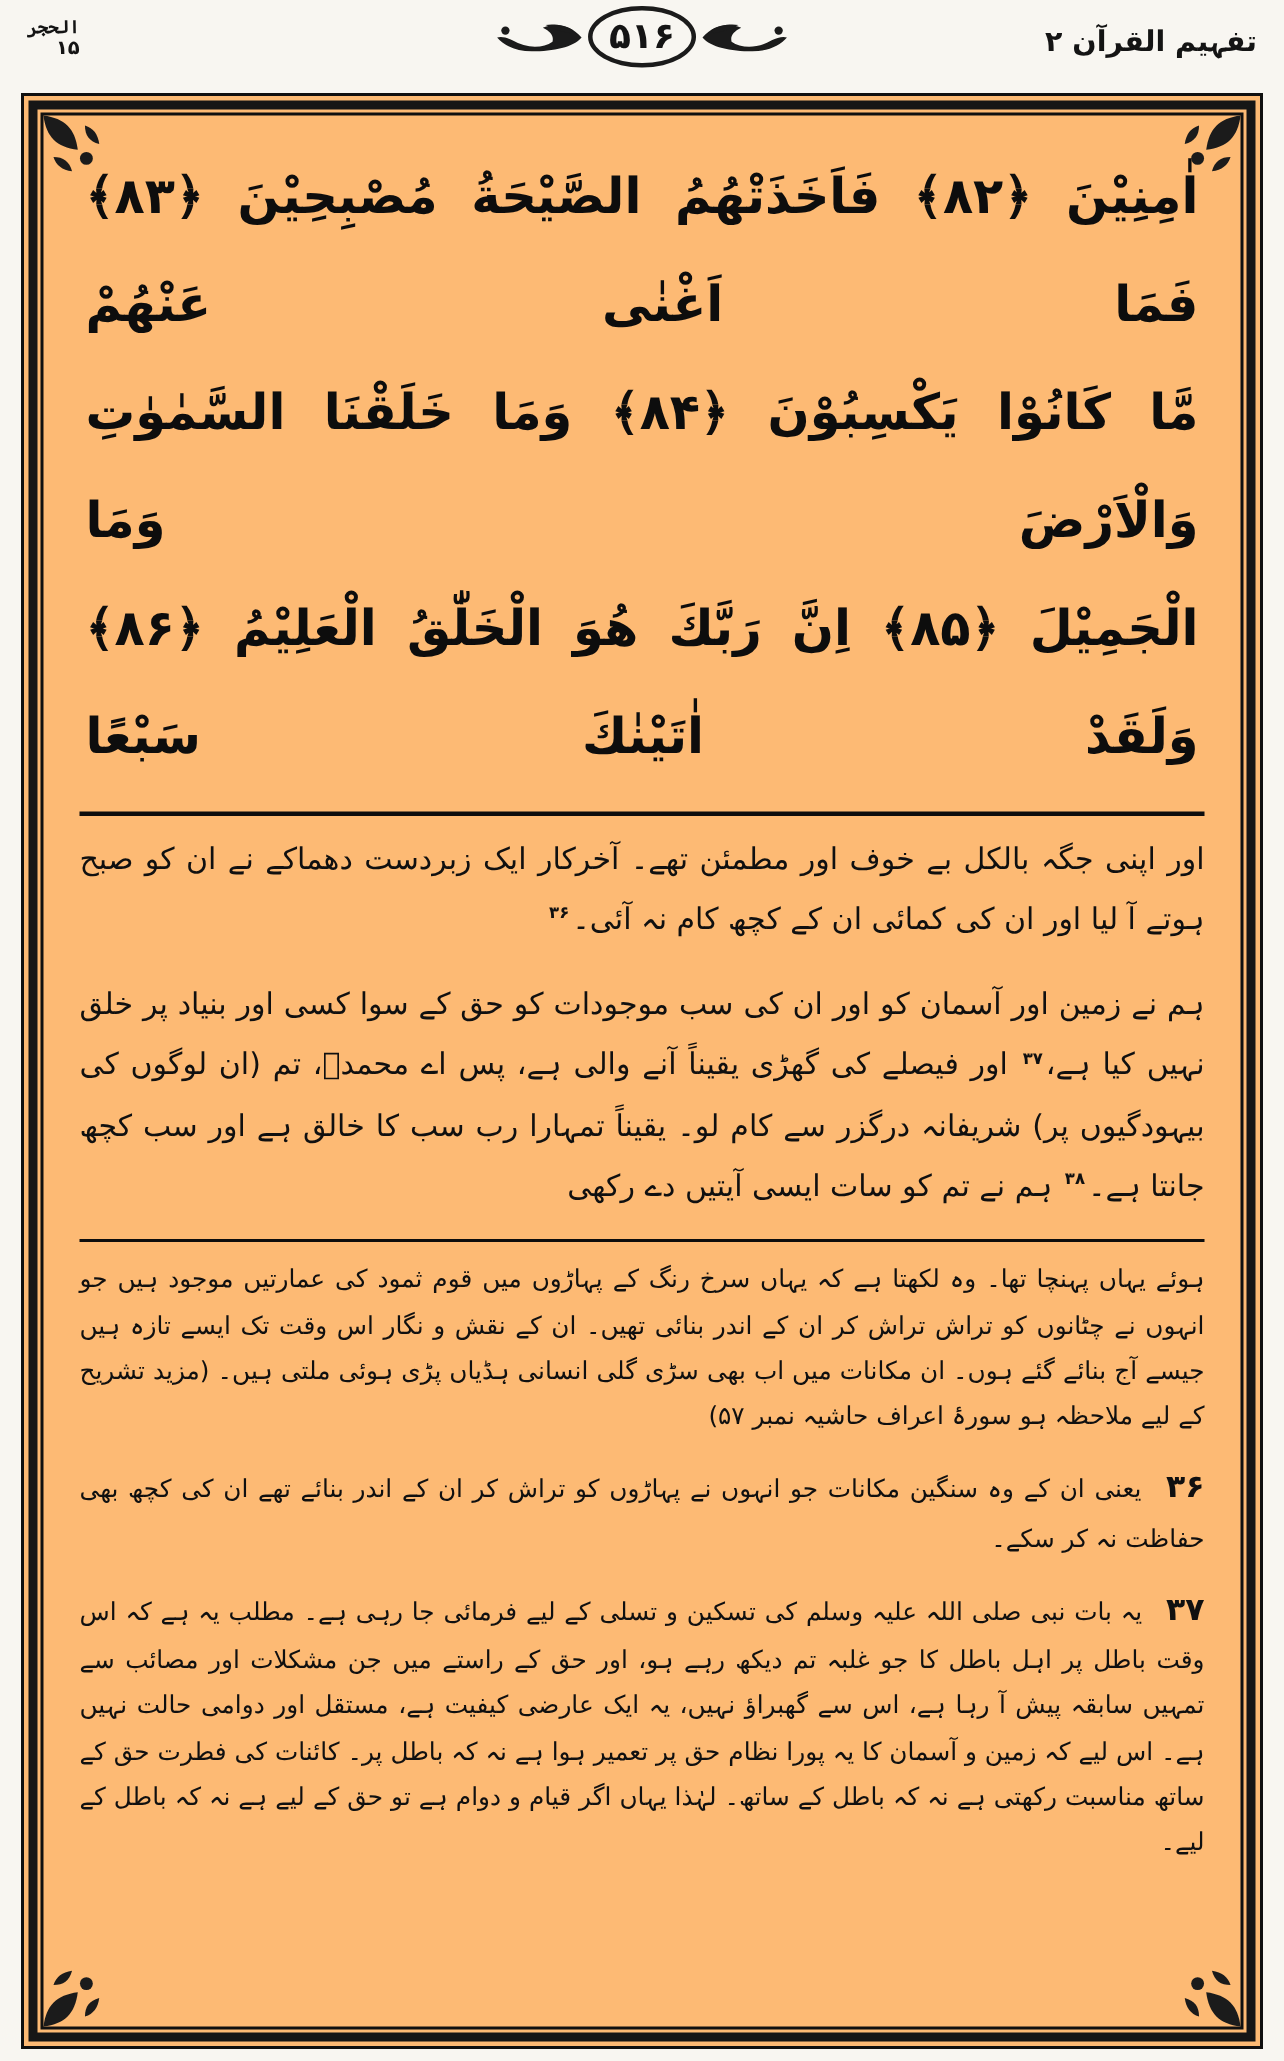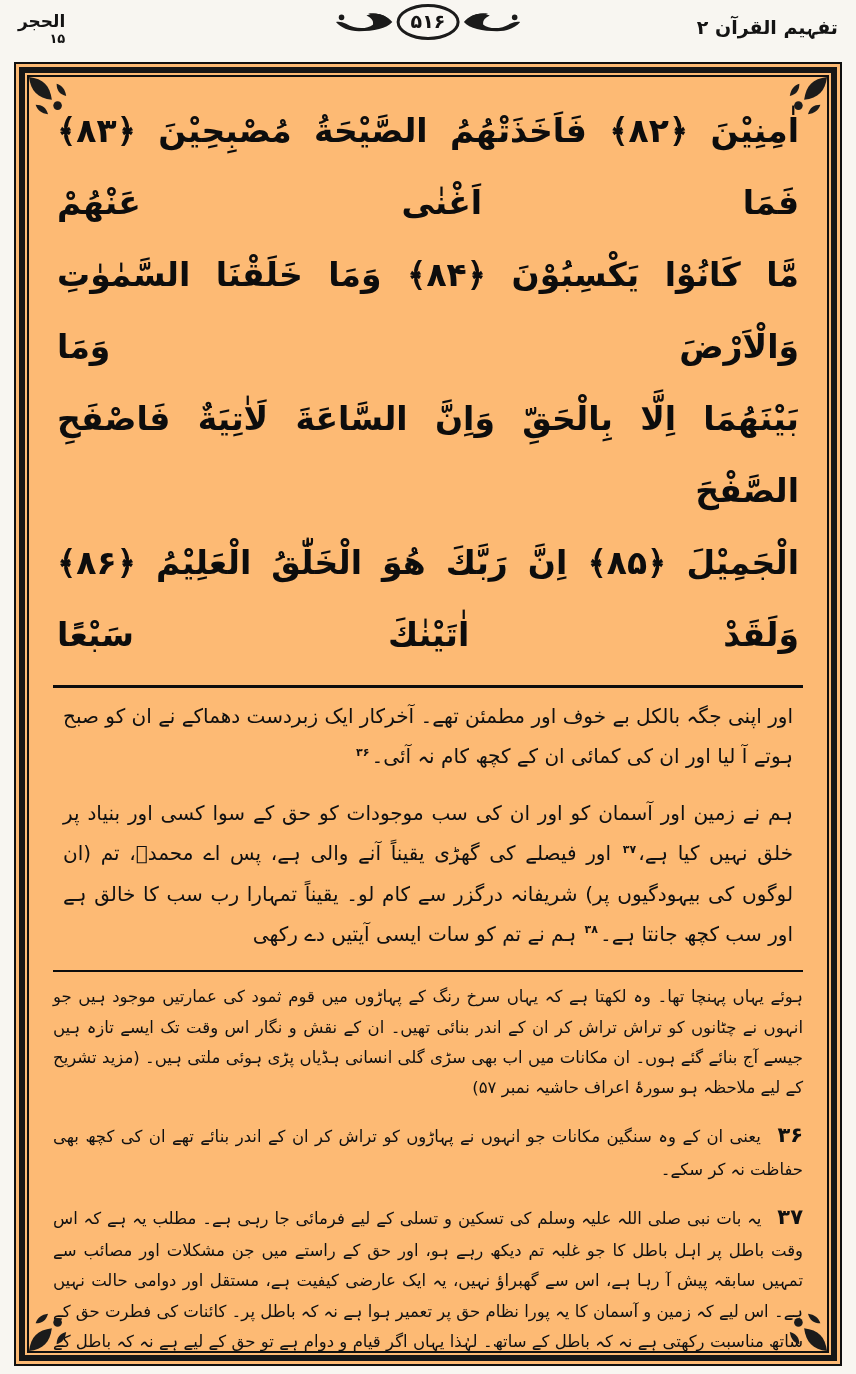--- a/index.html
+++ b/index.html
@@ -36,39 +36,39 @@
   .hdr-left {
     position: absolute;
     left: 18px; top: 8px;
     display: flex;
     flex-direction: column;
     align-items: flex-start;
     direction: rtl;
     font-weight: 700;
     line-height: 1.15;
   }
-  .hdr-left .surah-name { font-size: 17px; }
+  .hdr-left .surah-name { font-size: 12px; font-family: Liberation Serif, serif; }
   .hdr-left .surah-num  { font-size: 13px; }
 
   .medallion {
     position: absolute;
     left: 50%; top: 0;
     transform: translateX(-50%);
     display: flex;
     align-items: center;
     gap: 1px;
   }
   .medallion .page-num {
     display: inline-block;
     border: 3px solid #1b1b1b;
     border-radius: 50%;
     background: #f8f6f1;
     padding: 4px 11px 5px;
     font-weight: 700;
-    font-size: 19px;
+    font-size: 24px;
     line-height: 1.1;
     min-width: 34px;
     text-align: center;
   }
   .flourish { display: block; }
   .flourish.mirrored { transform: scaleX(-1); }
 
   
   .frame {
     position: absolute;
@@ -130,21 +130,21 @@
   }
 
   
   .translation {
     direction: rtl;
     text-align: justify;
     font-size: 20px;
     line-height: 2.02;
     color: #101010;
   }
-  .t-para { margin: 6px 12px 16px; }
+  .t-para { margin: 6px 2px 16px; }
   .marker {
     font-size: 11px;
     font-weight: 700;
     line-height: 0;
     vertical-align: super;
     padding: 0 2px;
   }
 
   
   .commentary {
@@ -218,21 +218,20 @@
       <path d="M8 30 C10 36 14 39 21 40 C19 33 15 30 8 30 Z" fill="#1b1b1b"></path>
       <circle cx="31" cy="31" r="4.5" fill="#1b1b1b"></circle>
     </svg>
 
     <div class="frame-band">
       <div class="frame-inner">
 
         <section class="quran">
           <p class="quran-line">اٰمِنِيْنَ ﴿۸۲﴾ فَاَخَذَتْهُمُ الصَّيْحَةُ مُصْبِحِيْنَ ﴿۸۳﴾ فَمَا اَغْنٰى عَنْهُمْ</p>
           <p class="quran-line">مَّا كَانُوْا يَكْسِبُوْنَ ﴿۸۴﴾ وَمَا خَلَقْنَا السَّمٰوٰتِ وَالْاَرْضَ وَمَا</p>
-          <p class="quran-line">بَيْنَهُمَا اِلَّا بِالْحَقِّ وَاِنَّ السَّاعَةَ لَاٰتِيَةٌ فَاصْفَحِ الصَّفْحَ</p>
           <p class="quran-line">الْجَمِيْلَ ﴿۸۵﴾ اِنَّ رَبَّكَ هُوَ الْخَلّٰقُ الْعَلِيْمُ ﴿۸۶﴾ وَلَقَدْ اٰتَيْنٰكَ سَبْعًا</p>
         </section>
 
         <hr class="rule">
 
         <section class="translation">
           <p class="t-para">
             <span>اور اپنی جگہ بالکل بے خوف اور مطمئن تھے۔ آخرکار ایک زبردست دھماکے نے ان کو صبح ہوتے آ لیا اور ان کی کمائی ان کے کچھ کام نہ آئی۔</span><sup class="marker">۳۶</sup>
           </p>
           <p class="t-para">

